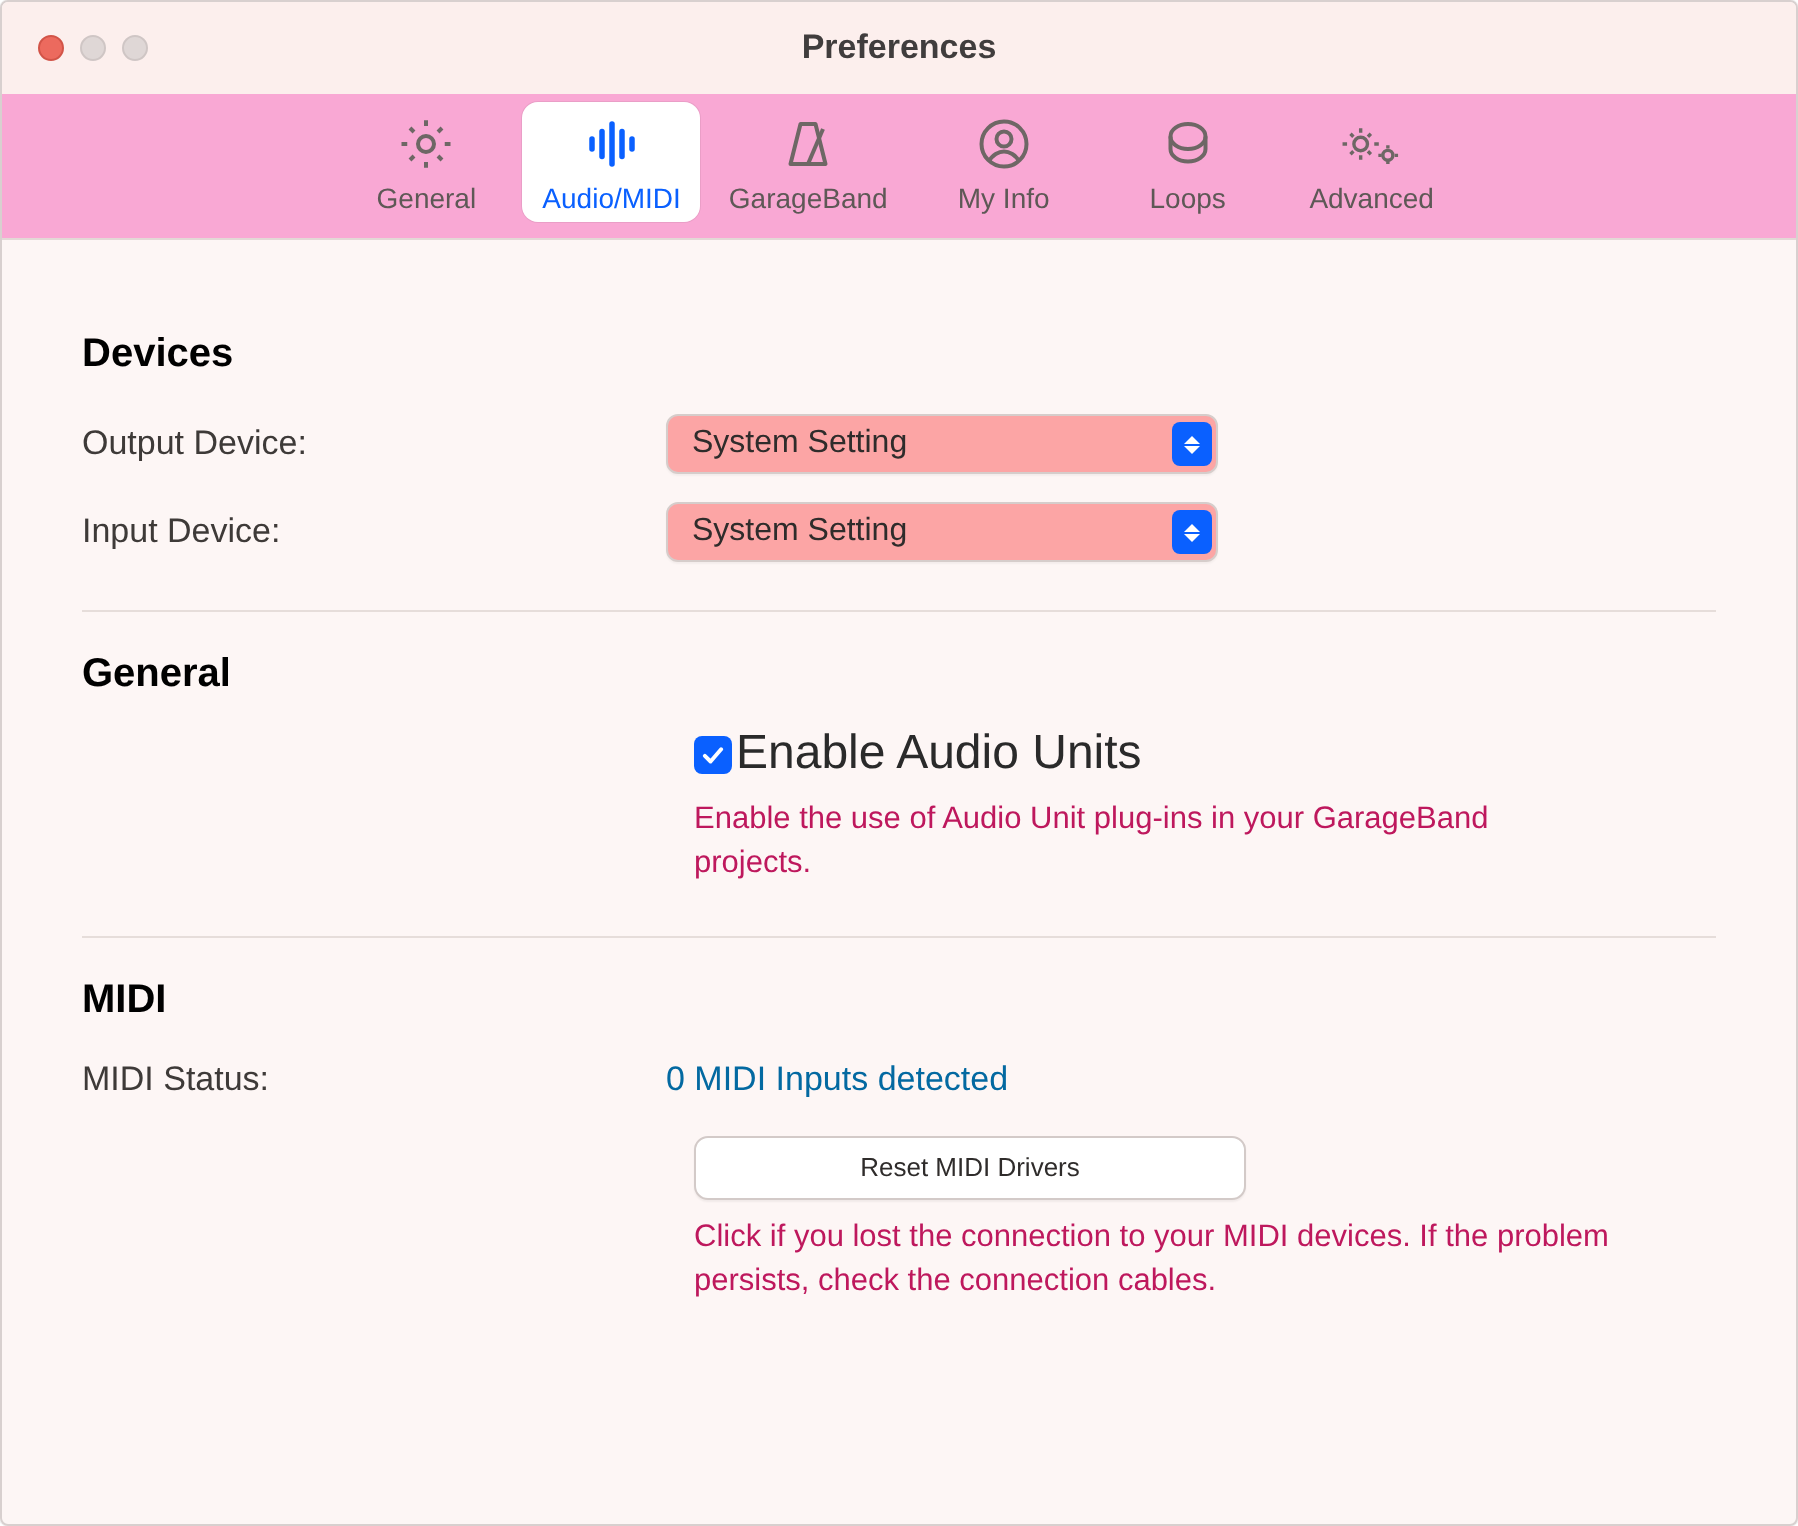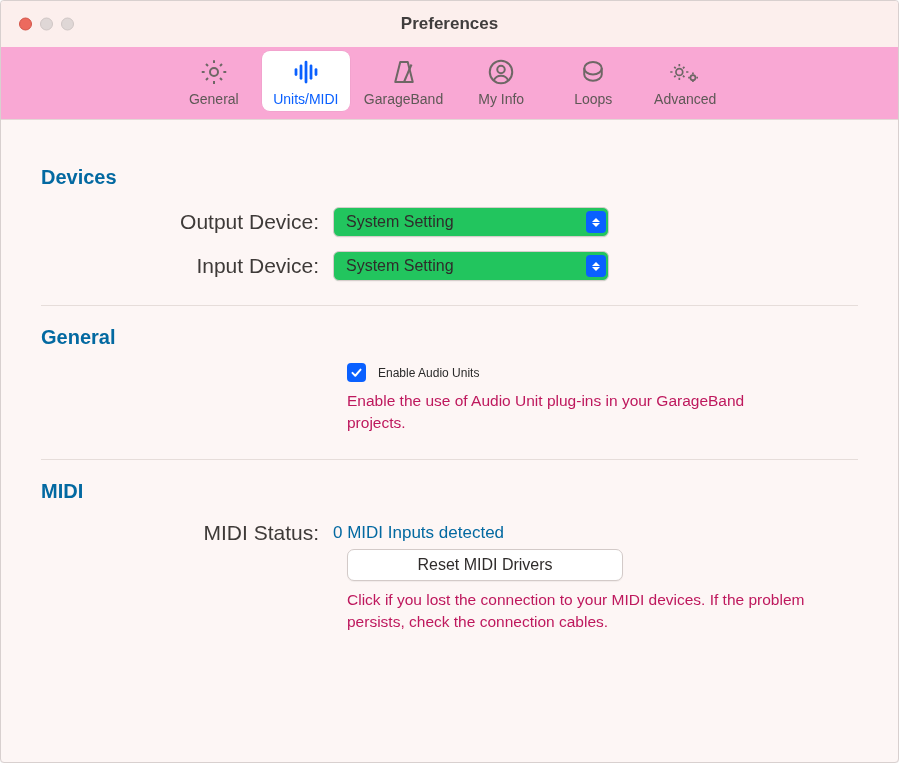--- a/index.html
+++ b/index.html
@@ -88,46 +88,46 @@
   }
   .tab .icon svg { display: block; }
 
   
   .content {
     padding: 26px 40px 30px 40px;
   }
   .section-title {
     font-weight: 700;
     font-size: 20px;
-    color: #0369a1;
+    color: #000000;
     margin: 20px 0 18px 0;
   }
   .row {
     display: flex;
     align-items: center;
     margin-bottom: 14px;
   }
   .row-label {
     width: 292px;
-    text-align: right;
+    text-align: left;
     padding-right: 14px;
-    font-size: 21px;
+    font-size: 17px;
     color: #3e3a38;
   }
   .row-field {
     flex: 1;
   }
   .popup {
     display: inline-flex;
     align-items: center;
     justify-content: space-between;
     width: 276px;
     height: 30px;
     padding: 0 2px 0 12px;
-    background: #22c55e;
+    background: #fca5a5;
     border: 1px solid #d6cdcb;
     border-radius: 6px;
     box-shadow: 0 1px 1px rgba(0,0,0,0.04);
     font-size: 16px;
     color: #2f2c2b;
     gap: 12px;
   }
   .popup .knob {
     width: 20px;
     height: 22px;
@@ -149,22 +149,22 @@
   .popup .knob::before { border-bottom: 4px solid #fff; }
   .popup .knob::after  { border-top: 4px solid #fff; }
   hr.sep {
     border: none;
     border-top: 1px solid #e6ddda;
     margin: 24px 0 0 0;
   }
   .checkbox-line {
     display: flex;
     align-items: center;
-    gap: 12px;
-    font-size: 12px;
+    gap: 2px;
+    font-size: 24px;
   }
   .checkbox {
     width: 19px;
     height: 19px;
     border-radius: 4px;
     background: #0a60ff;
     display: inline-flex;
     align-items: center;
     justify-content: center;
   }
@@ -185,21 +185,21 @@
     display: inline-flex;
     align-items: center;
     justify-content: center;
     min-width: 276px;
     height: 32px;
     padding: 0 22px;
     background: #ffffff;
     border: 1px solid #d3cac8;
     border-radius: 7px;
     box-shadow: 0 1px 1px rgba(0,0,0,0.05);
-    font-size: 16px;
+    font-size: 13px;
     color: #2f2c2b;
   }
   .indent-field {
     margin-left: 306px;
   }
 </style>
 </head>
 <body>
 
 <div class="window">
@@ -228,21 +228,21 @@
     <div class="tab selected">
       <span class="icon">
         <svg width="30" height="30" viewBox="0 0 24 24" fill="none" stroke="#0a60ff" stroke-width="2.2" stroke-linecap="round">
           <line x1="4" y1="10" x2="4" y2="14"></line>
           <line x1="8" y1="7" x2="8" y2="17"></line>
           <line x1="12" y1="4" x2="12" y2="20"></line>
           <line x1="16" y1="7" x2="16" y2="17"></line>
           <line x1="20" y1="10" x2="20" y2="14"></line>
         </svg>
       </span>
-      <span class="label">Units/MIDI</span>
+      <span class="label">Audio/MIDI</span>
     </div>
 
     <div class="tab">
       <span class="icon">
         <svg width="30" height="30" viewBox="0 0 24 24" fill="none" stroke="#6e6765" stroke-width="1.6" stroke-linejoin="round">
           <path d="M9 4 L15 4 L19 20 L5 20 Z"></path>
           <line x1="12" y1="20" x2="18" y2="6"></line>
         </svg>
       </span>
       <span class="label">GarageBand</span>
@@ -320,21 +320,21 @@
         </span>
         <span>Enable Audio Units</span>
       </div>
       <div class="help-text">Enable the use of Audio Unit plug-ins in your GarageBand projects.</div>
     </div>
 
     <hr class="sep">
 
     <div class="section-title">MIDI</div>
 
-    <div class="row" style="margin-bottom:4px;">
+    <div class="row" style="margin-bottom:18px;">
       <div class="row-label">MIDI Status:</div>
       <div class="row-field">
         <span class="value-text">0 MIDI Inputs detected</span>
       </div>
     </div>
 
     <div class="indent-field" style="margin-left:306px;">
       <div class="push-button">
         <span>Reset MIDI Drivers</span>
       </div>

